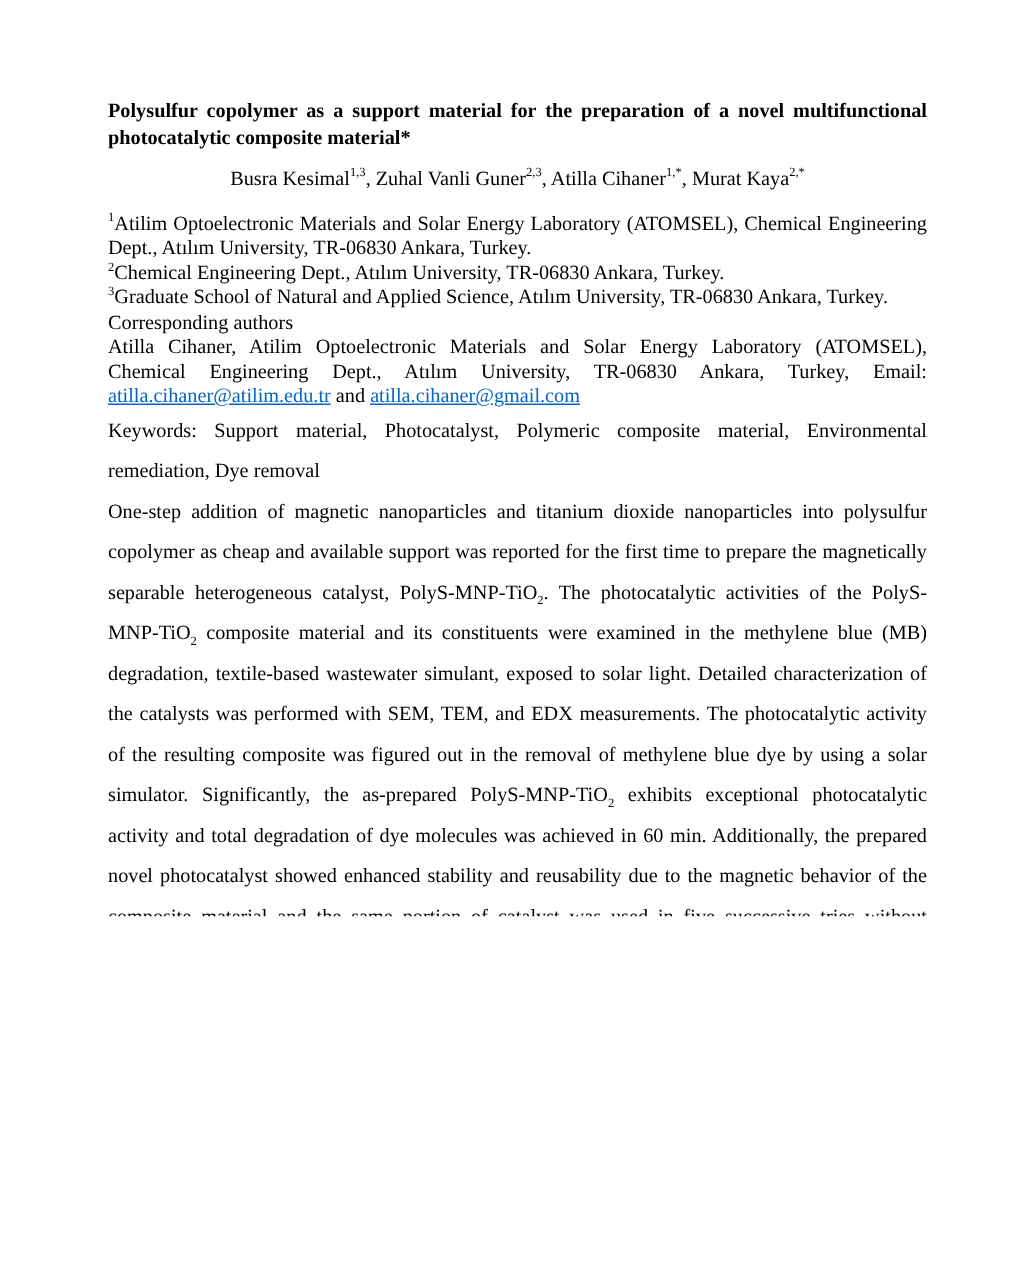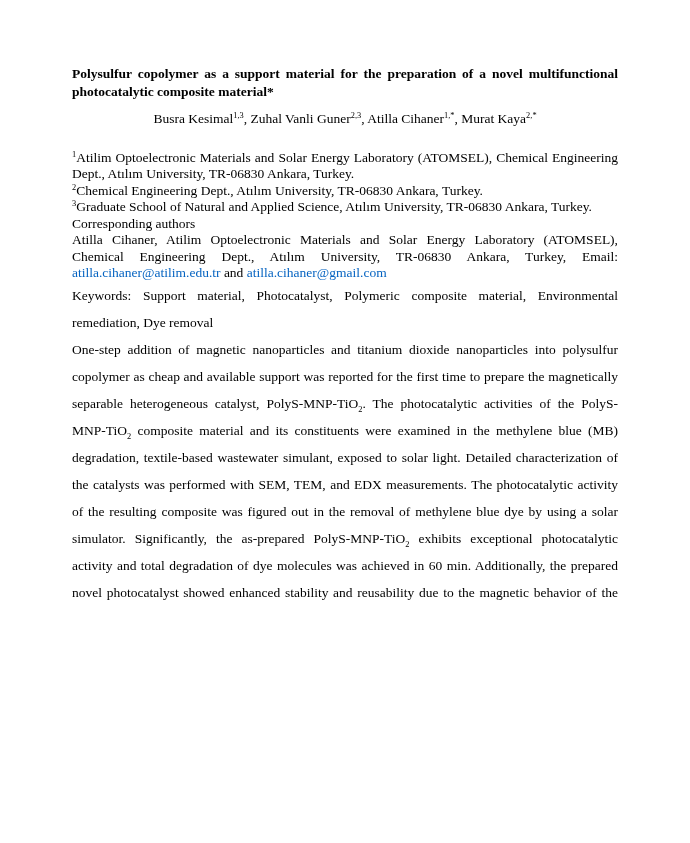--- a/index.html
+++ b/index.html
@@ -20,21 +20,21 @@
     font-weight: bold;
     text-align: justify;
     line-height: 1.33;
   }
   .authors {
     text-align: center;
     line-height: 1.33;
     margin-top: 9px;
   }
   .affil-block {
-    margin-top: 22px;
+    margin-top: 13px;
     line-height: 1.22;
     text-align: justify;
   }
   .p-kaya { text-indent: 0.25em; }
   .keywords {
     line-height: 2.0;
     text-align: justify;
   }
   .abstract-heading {
     text-align: center;
@@ -45,20 +45,21 @@
     text-align: justify;
   }
   .footer {
     margin-top: 8px;
     font-weight: bold;
     line-height: 1.6;
   }
   .i { }
   a.link {
     color: var(--link-color);
+    text-decoration: underline;
     cursor: pointer;
   }
   sup {
     font-size: 0.62em;
     line-height: 0;
     vertical-align: super;
   }
   sub {
     font-size: 0.62em;
     line-height: 0;

